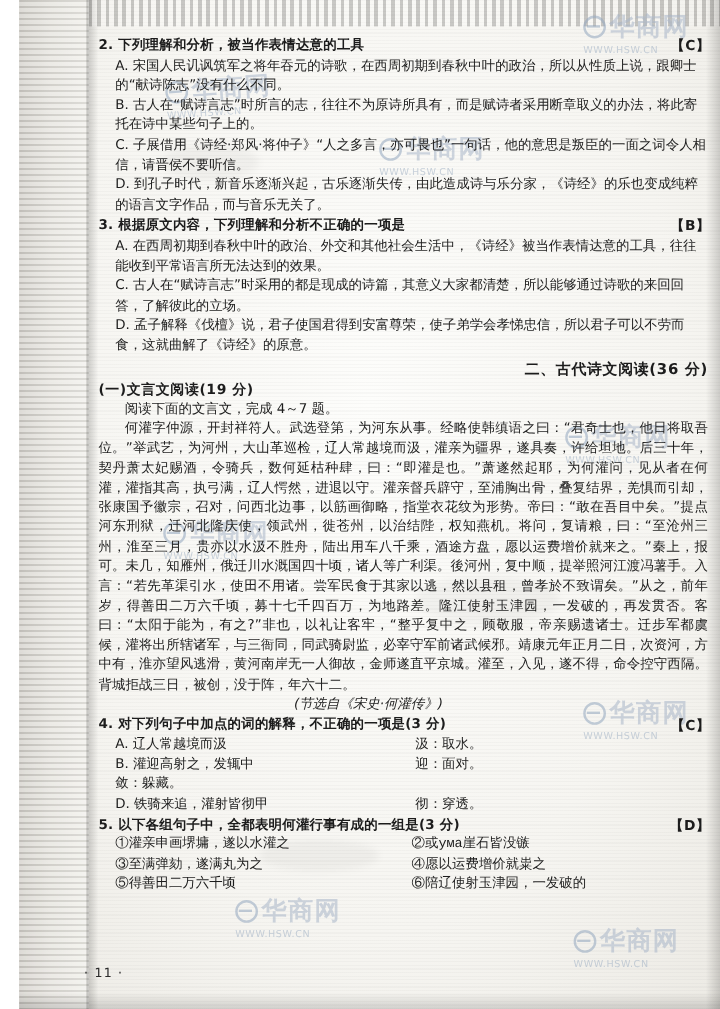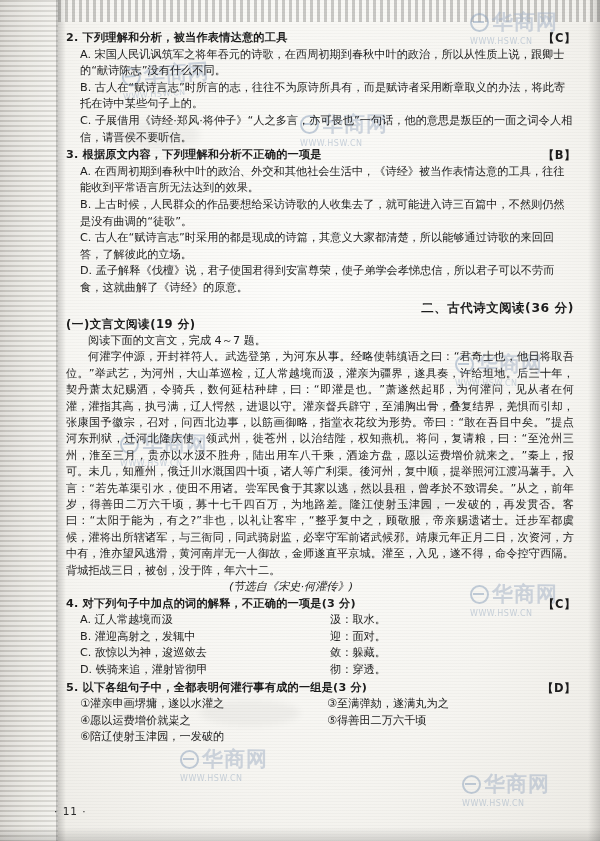--- a/index.html
+++ b/index.html
@@ -17,20 +17,21 @@
   }
 
   
   #page {
     position: absolute;
     inset: 0;
     background:
       linear-gradient(90deg, rgba(0,0,0,0.07) 0px, rgba(0,0,0,0.0) 6px),
       repeating-linear-gradient(0deg, rgba(0,0,0,0.022) 0px, rgba(0,0,0,0.022) 1px, rgba(0,0,0,0) 1px, rgba(0,0,0,0) 3px),
       radial-gradient(ellipse at 50% 40%, #fdfdfb 0%, #f6f5f1 62%, #eceae4 100%);
+    margin-left: 16px;
   }
   
   #binding {
     position: absolute;
     left: 0; top: 0; bottom: 0;
     width: 58px;
     background:
       repeating-linear-gradient(180deg, rgba(0,0,0,0.10) 0px, rgba(0,0,0,0.10) 2px, rgba(255,255,255,0.28) 2px, rgba(255,255,255,0.28) 5px),
       linear-gradient(90deg, #cfccc6 0%, #e4e2dc 45%, #f2f1ec 100%);
     opacity: .85;
@@ -157,20 +158,21 @@
   .two-col {
     display: flex;
     padding-left: 14px;
   }
   .two-col .a { width: 250px; }
   .two-col .b { flex: 1; }
   .grid2 {
     display: flex;
     flex-wrap: wrap;
     padding-left: 14px;
+    font-family: Liberation Mono, monospace;
   }
   .grid2 > div { width: 50%; }
 
   #pagenum {
     position: absolute;
     left: 54px;
     bottom: 24px;
     font-size: 10.5px;
     letter-spacing: 1px;
     color: #2a2a2a;
@@ -236,30 +238,30 @@
 
     <div class="q">
       <div class="stem">
         <span>2.</span>
         <span>下列理解和分析，被当作表情达意的工具</span>
       </div>
       <div class="ans">【C】</div>
       <div class="opt">A. 宋国人民讥讽筑军之将年吞元的诗歌，在西周初期到春秋中叶的政治，所以从性质上说，跟卿士的“献诗陈志”没有什么不同。</div>
       <div class="opt">B. 古人在“赋诗言志”时所言的志，往往不为原诗所具有，而是赋诗者采用断章取义的办法，将此寄托在诗中某些句子上的。</div>
       <div class="opt">C. 子展借用《诗经·郑风·将仲子》“人之多言，亦可畏也”一句话，他的意思是叛臣的一面之词令人相信，请晋侯不要听信。</div>
+      <div class="opt">D. 到孔子时代，新音乐逐渐兴起，古乐逐渐失传，由此造成诗与乐分家，《诗经》的乐也变成纯粹的语言文字作品，而与音乐无关了。</div>
     </div>
 
     <div class="q">
       <div class="stem">
         <span>3.</span>
         <span>根据原文内容，下列理解和分析不正确的一项是</span>
       </div>
       <div class="ans">【B】</div>
       <div class="opt">A. 在西周初期到春秋中叶的政治、外交和其他社会生活中，《诗经》被当作表情达意的工具，往往能收到平常语言所无法达到的效果。</div>
-      <div class="opt">B. 上古时候，人民群众的作品要想给采访诗歌的人收集去了，就可能进入诗三百篇中，不然则仍然是没有曲调的“徒歌”。</div>
       <div class="opt">C. 古人在“赋诗言志”时采用的都是现成的诗篇，其意义大家都清楚，所以能够通过诗歌的来回回答，了解彼此的立场。</div>
       <div class="opt">D. 孟子解释《伐檀》说，君子使国君得到安富尊荣，使子弟学会孝悌忠信，所以君子可以不劳而食，这就曲解了《诗经》的原意。</div>
     </div>
 
     <div class="sec-title">二、古代诗文阅读(36 分)</div>
     <div class="ctr">(一)文言文阅读(19 分)</div>
     <div class="ind2">阅读下面的文言文，完成 4～7 题。</div>
     <div class="classical">何灌字仲源，开封祥符人。武选登第，为河东从事。经略使韩缜语之曰：“君奇士也，他日将取吾位。”举武艺，为河州，大山革巡检，辽人常越境而汲，灌亲为疆界，遂具奏，许给坦地。后三十年，契丹萧太妃赐酒，令骑兵，数何延枯种肆，曰：“即灌是也。”萧遂然起耶，为何灌问，见从者在何灌，灌指其高，执弓满，辽人愕然，进退以守。灌亲督兵辟守，至浦胸出骨，叠复结界，羌惧而引却，张康国予徽宗，召对，问西北边事，以筋画御略，指堂衣花纹为形势。帝曰：“敢在吾目中矣。”提点河东刑狱，迁河北隆庆使，领武州，徙苍州，以治结陛，权知燕机。将问，复请粮，曰：“至沧州三州，淮至三月，贵亦以水汲不胜舟，陆出用车八千乘，酒途方盘，愿以运费增价就来之。”秦上，报可。未几，知雁州，俄迁川水溉国四十顷，诸人等广利渠。後河州，复中顺，提举照河江渡冯薯手。入言：“若先革渠引水，使田不用诸。尝军民食于其家以逃，然以县租，曾孝於不致谓矣。”从之，前年岁，得善田二万六千顷，募十七千四百万，为地路差。隆江使射玉津园，一发破的，再发贯否。客曰：“太阳于能为，有之?”非也，以礼让客牢，“整乎复中之，顾敬服，帝亲赐遗诸士。迁步军都虞候，灌将出所辖诸军，与三衙同，同武骑尉监，必宰守军前诸武候邪。靖康元年正月二日，次资河，方中有，淮亦望风逃滑，黄河南岸无一人御故，金师遂直平京城。灌至，入见，遂不得，命令控守西隔。背城拒战三日，被创，没于阵，年六十二。</div>
     <div class="src">(节选自《宋史·何灌传》)</div>
 
@@ -271,37 +273,37 @@
       <div class="ans">【C】</div>
       <div class="two-col">
         <div class="a">A. 辽人常越境而汲</div>
         <div class="b">汲：取水。</div>
       </div>
       <div class="two-col">
         <div class="a">B. 灌迎高射之，发辄中</div>
         <div class="b">迎：面对。</div>
       </div>
       <div class="two-col">
-        <div class="a">C. 敌惊以为神，逡巡敛去</div>
         <div class="b">敛：躲藏。</div>
       </div>
       <div class="two-col">
         <div class="a">D. 铁骑来追，灌射皆彻甲</div>
         <div class="b">彻：穿透。</div>
       </div>
     </div>
 
     <div class="q">
       <div class="stem">
         <span>5.</span>
         <span>以下各组句子中，全都表明何灌行事有成的一组是(3 分)</span>
       </div>
       <div class="ans">【D】</div>
       <div class="grid2">
         <div>①灌亲申画堺墉，遂以水灌之</div>
+        <div>②或ума崖石皆没镞</div>
         <div>③至满弹劾，遂满丸为之</div>
         <div>④愿以运费增价就粜之</div>
         <div>⑤得善田二万六千顷</div>
         <div>⑥陪辽使射玉津园，一发破的</div>
       </div>
     </div>
 
   </div>
 
   <div id="pagenum">· 11 ·</div>

